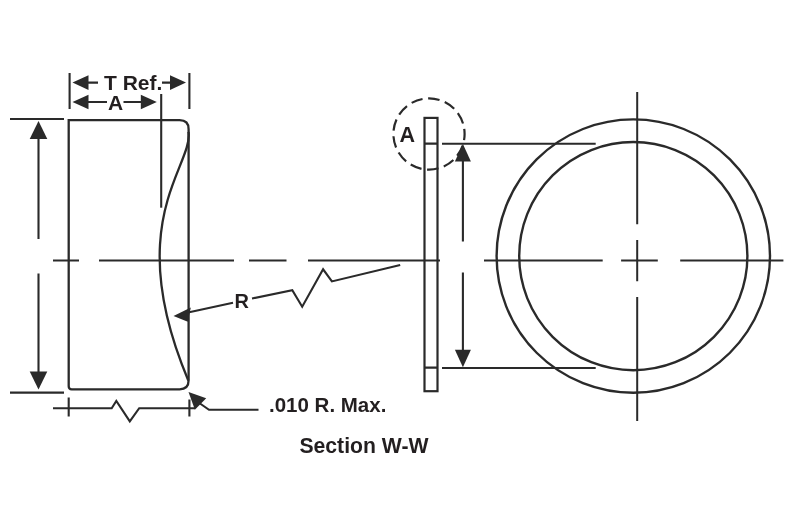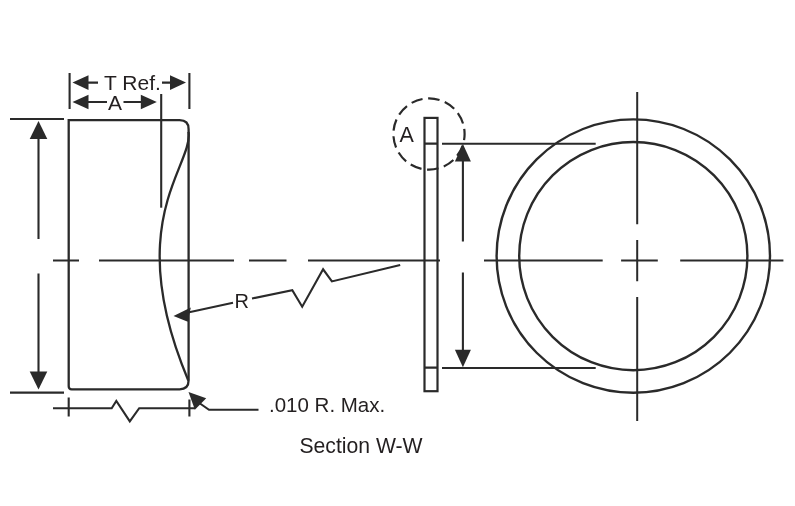--- a/index.html
+++ b/index.html
@@ -1,16 +1,16 @@
 <!DOCTYPE html>
 <html><head>
 <meta charset="utf-8">
 <style>
   html,body{margin:0;padding:0;background:#ffffff;}
-  .wrap{width:795px;height:506px;position:relative;background:#fff;overflow:hidden;}
+  .wrap{width:795px;height:506px;position:relative;background:#fff;overflow:hidden;font-weight:bold;}
   svg{display:block;}
   text{font-family:"Liberation Sans", sans-serif;fill:#231f20;}
 </style>
 </head>
 <body>
 <div class="wrap">
 <svg width="795" height="506" viewBox="0 0 795 506" xmlns="http://www.w3.org/2000/svg">
   <g stroke="#2a2a2a" fill="none" stroke-width="2.3">
 
     <path d="M 68.7 120.2 H 179.6 Q 188.6 120.2 188.6 129.2 V 380.3 Q 188.6 389.3 179.6 389.3 H 71.7 Q 68.7 389.3 68.7 386.3 Z"></path>

